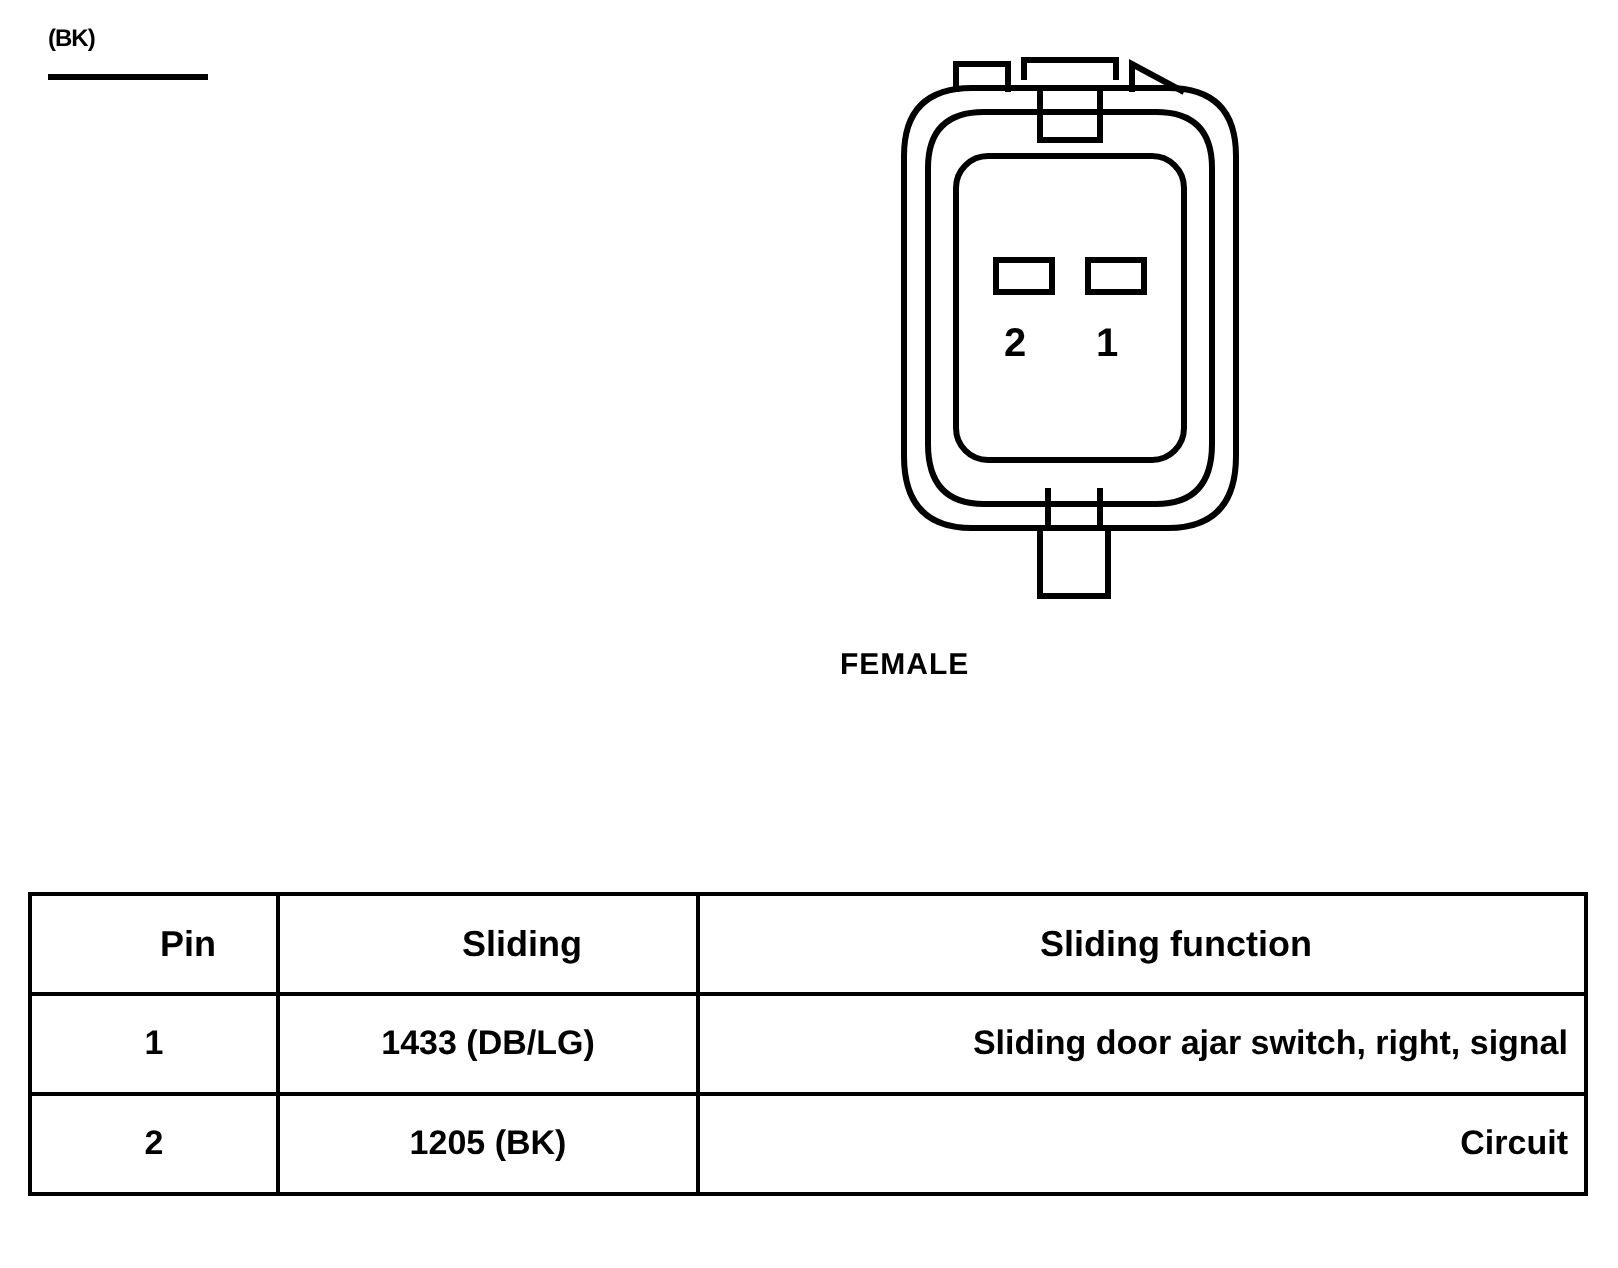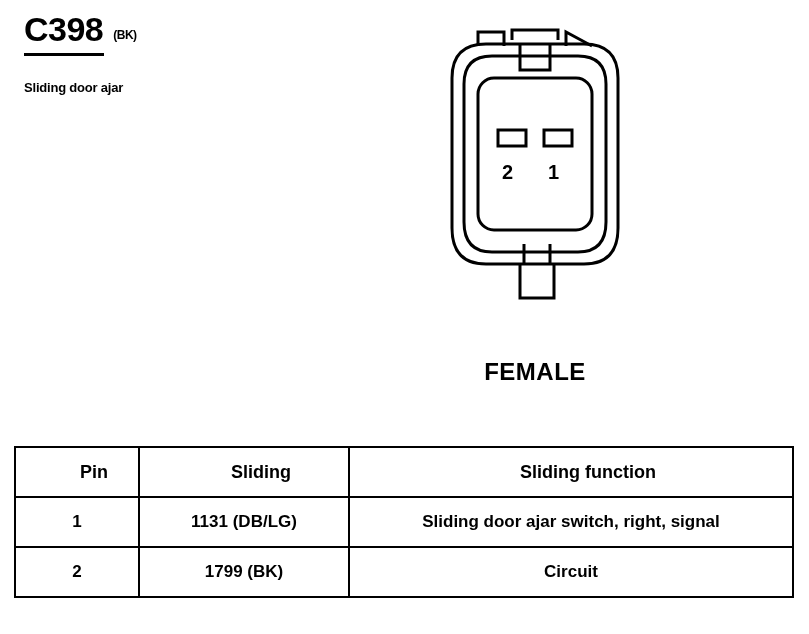--- a/index.html
+++ b/index.html
@@ -66,24 +66,24 @@
   #connector-drawing {
     position: absolute;
     left: 420px;
     top: 18px;
     width: 230px;
     height: 320px;
   }
   #female-label {
     position: absolute;
     left: 420px;
-    top: 358px;
+    top: 324px;
     width: 230px;
-    text-align: center;
-    font-size: 24px;
+    text-align: left;
+    font-size: 15px;
     font-weight: bold;
     letter-spacing: 0.5px;
   }
 
   
   #pin-table {
     position: absolute;
     left: 14px;
     top: 446px;
     width: 780px;
@@ -98,33 +98,31 @@
     padding: 0 8px;
   }
   #pin-table th {
     text-align: center;
     font-size: 18px;
     padding-left: 42px;
   }
   .col-pin { width: 72px; }
   .col-circuit { width: 158px; }
   .cell-center { text-align: center; }
-  .cell-left { text-align: center; padding-left: 14px; }
+  .cell-left { text-align: right; padding-left: 14px; }
 </style>
 </head>
 <body>
 
 <div id="header-block">
   <div id="connector-id-row">
-    <div id="connector-id">C398</div>
     <div id="connector-color">(BK)</div>
   </div>
   <div id="id-underline"></div>
   <div id="description">
-    <div>Sliding door ajar</div>
   </div>
 </div>
 
 <div id="connector-drawing">
   <svg width="230" height="320" viewBox="0 0 230 320" xmlns="http://www.w3.org/2000/svg">
 
     <g fill="none" stroke="#000" stroke-width="3">
       <path d="M58 28 L58 14 L84 14 L84 28"></path>
       <path d="M146 28 L146 14 L172 28"></path>
       <path d="M92 22 L92 12 L138 12 L138 22"></path>
@@ -157,22 +155,22 @@
   <thead>
     <tr>
       <th class="col-pin">Pin</th>
       <th class="col-circuit">Sliding</th>
       <th>Sliding function</th>
     </tr>
   </thead>
   <tbody>
     <tr>
       <td class="cell-center">1</td>
-      <td class="cell-center">1131 (DB/LG)</td>
+      <td class="cell-center">1433 (DB/LG)</td>
       <td class="cell-left">Sliding door ajar switch, right, signal</td>
     </tr>
     <tr>
       <td class="cell-center">2</td>
-      <td class="cell-center">1799 (BK)</td>
+      <td class="cell-center">1205 (BK)</td>
       <td class="cell-left">Circuit</td>
     </tr>
   </tbody>
 </table>
 
 </body></html>

